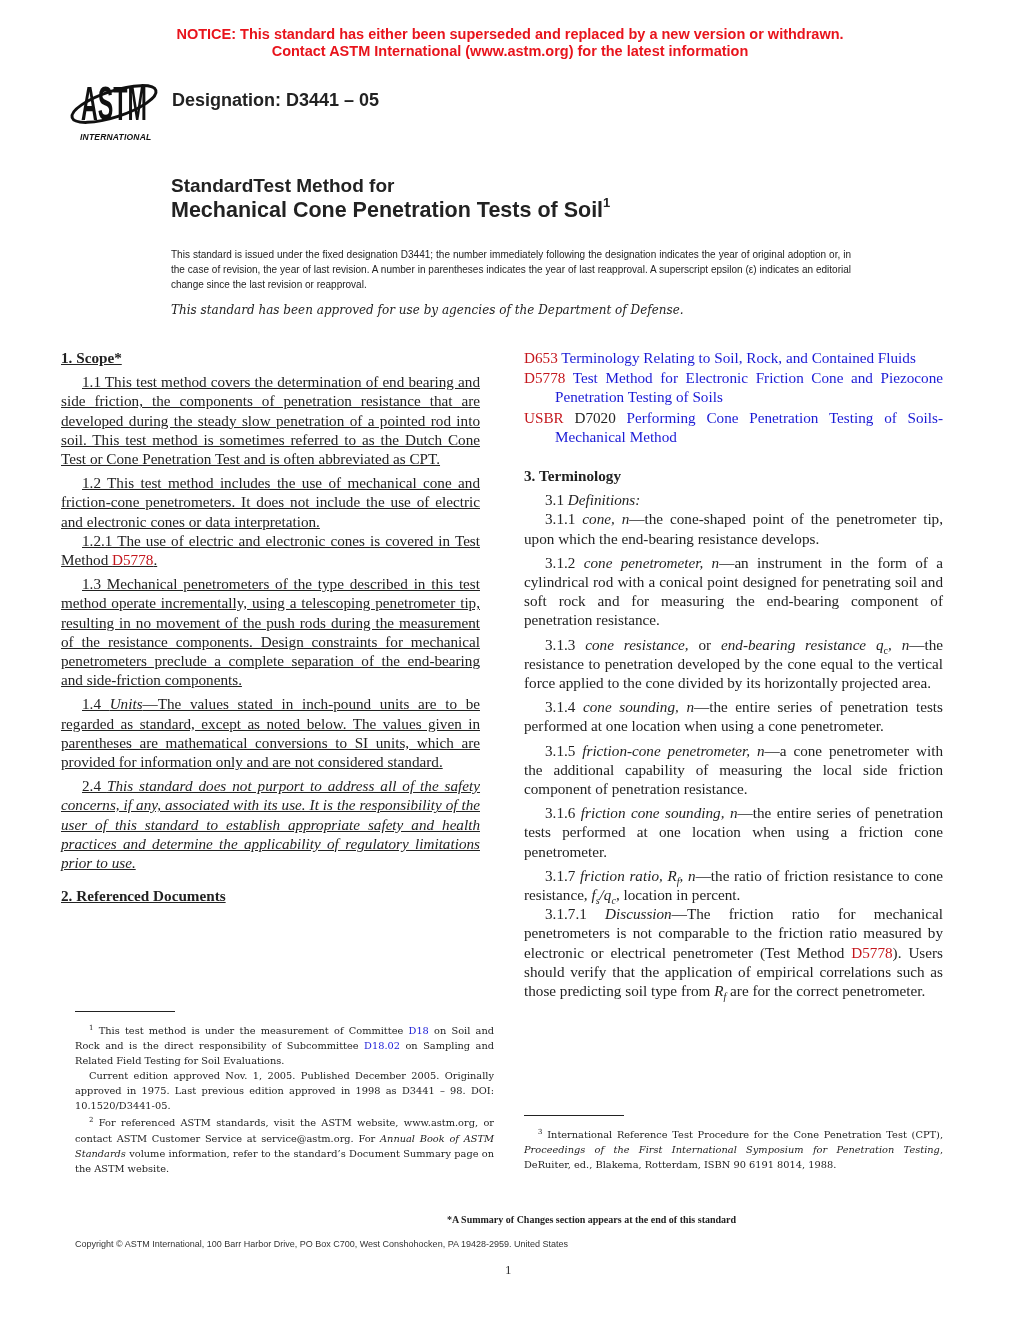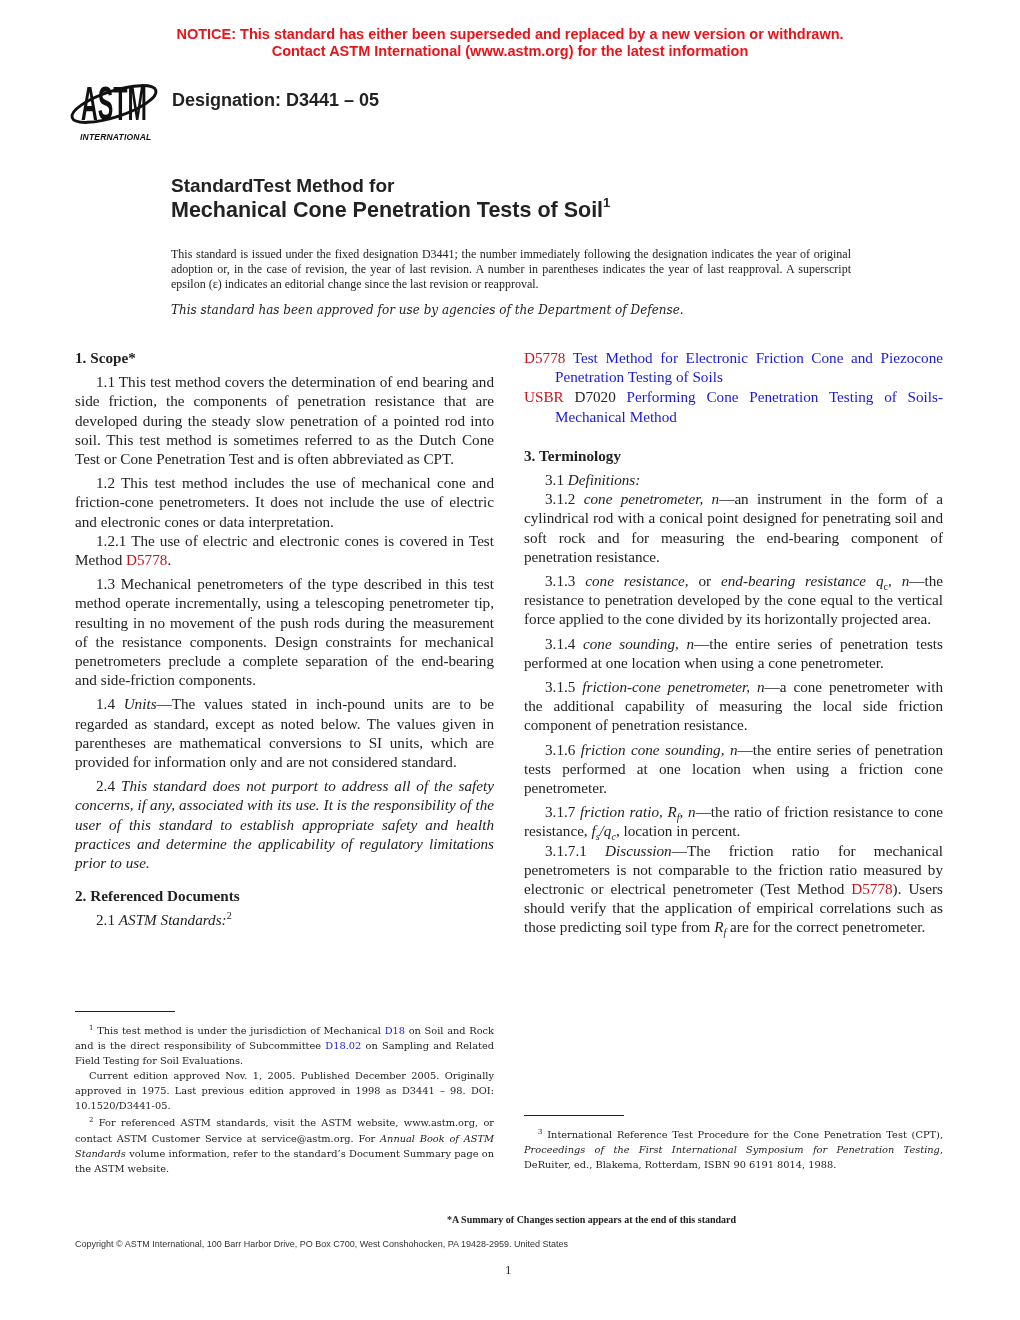--- a/index.html
+++ b/index.html
@@ -5,24 +5,24 @@
   html, body { margin: 0; padding: 0; background: #ffffff; }
   body { width: 1020px; height: 1320px; position: relative; overflow: hidden; color: #111; }
   .abs { position: absolute; }
   .notice { left: 0; width: 1020px; top: 26px; text-align: center; color: #e8141c; font-family: "Liberation Sans", sans-serif; font-weight: bold; font-size: 14.5px; line-height: 17px; }
   .logo { left: 66px; top: 74px; width: 96px; height: 72px; }
   .logo-word { font-family: "Liberation Sans", sans-serif; font-weight: bold; font-style: italic; font-size: 8.5px; letter-spacing: 0.2px; position:absolute; left: 14px; top: 58px; }
   .designation { left: 172px; top: 90px; font-family: "Liberation Sans", sans-serif; font-size: 18px; font-weight: bold; color: #222; }
   .title1 { left: 171px; top: 175px; font-family: "Liberation Sans", sans-serif; font-weight: bold; font-size: 19px; color: #222; }
   .title2 { left: 171px; top: 197px; font-family: "Liberation Sans", sans-serif; font-weight: bold; font-size: 21.5px; color: #222; }
   .title2 sup { font-size: 13px; position: relative; top: -2px; }
-  .issued { left: 171px; top: 247px; width: 680px; font-family: Liberation Serif, serif; font-size: 12px; line-height: 15px; color: #222; text-align: justify; }
+  .issued { left: 171px; top: 247px; width: 680px; font-family: Liberation Sans, sans-serif; font-size: 10px; line-height: 15px; color: #222; text-align: justify; }
   .dod { left: 171px; top: 303px; font-family: "DejaVu Serif", serif; font-style: italic; font-size: 12px; color: #222; }
   .col { font-family: "Liberation Serif", serif; font-size: 15.2px; line-height: 19.2px; color: #222; }
-  .colL { left: 75px; width: 419px; top: 348px; }
+  .colL { left: 61px; width: 419px; top: 348px; text-decoration: underline; }
   .colR { left: 524px; width: 419px; top: 348px; }
   .col p { margin: 0 0 5px 0; text-align: justify; text-indent: 21px; }
   .col h2 { margin: 0 0 5px 0; font-size: 15.2px; font-weight: bold; font-family: "Liberation Serif", serif; }
   .red { color: #c4161c; }
   .blue { color: #1a1ad6; }
   .ref { padding-left: 31px; text-indent: -31px !important; text-align: justify; margin: 0 0 1px 0 !important; }
   .fn-rule { width: 100px; height: 1px; background: #222; }
   .fn { font-family: "DejaVu Serif", serif; font-size: 9.8px; line-height: 15px; color: #222; text-align: justify; }
   .fn p { margin: 0; text-indent: 14px; }
   .fn sup { font-size: 7px; }
@@ -67,47 +67,50 @@
     <span>1.2.1  The use of electric and electronic cones is covered in Test Method </span><span class="red">D5778</span><span>.</span>
   </p>
   <p>1.3  Mechanical penetrometers of the type described in this test method operate incrementally, using a telescoping penetrometer tip, resulting in no movement of the push rods during the measurement of the resistance components. Design constraints for mechanical penetrometers preclude a complete separation of the end-bearing and side-friction components.</p>
   <p>
     <span>1.4  </span><i>Units</i><span>—The values stated in inch-pound units are to be regarded as standard, except as noted below. The values given in parentheses are mathematical conversions to SI units, which are provided for information only and are not considered standard.</span>
   </p>
   <p>
     <span>2.4  </span><i>This standard does not purport to address all of the safety concerns, if any, associated with its use. It is the responsibility of the user of this standard to establish appropriate safety and health practices and determine the applicability of regulatory limitations prior to use.</i>
   </p>
   <h2 style="margin-top:14px">2.  Referenced Documents</h2>
-  <p>
-    <span>2.1  </span><i>ASTM Standards:</i><sup class="s">2</sup>
-  </p>
 </div>
 
 <div class="abs fn-rule" style="left:75px; top:1011px;"></div>
 <div class="abs fn" style="left:75px; top:1021px; width:419px;">
   <p>
-    <sup>1</sup><span> This test method is under the jurisdiction of Mechanical </span><span class="blue">D18</span><span> on Soil and Rock and is the direct responsibility of Subcommittee </span><span class="blue">D18.02</span><span> on Sampling and Related Field Testing for Soil Evaluations.</span>
+    <sup>1</sup><span> This test method is under the measurement of Committee </span><span class="blue">D18</span><span> on Soil and Rock and is the direct responsibility of Subcommittee </span><span class="blue">D18.02</span><span> on Sampling and Related Field Testing for Soil Evaluations.</span>
   </p>
   <p>Current edition approved Nov. 1, 2005. Published December 2005. Originally approved in 1975. Last previous edition approved in 1998 as D3441 – 98. DOI: 10.1520/D3441-05.</p>
   <p>
     <sup>2</sup><span> For referenced ASTM standards, visit the ASTM website, www.astm.org, or contact ASTM Customer Service at service@astm.org. For </span><i>Annual Book of ASTM Standards</i><span> volume information, refer to the standard’s Document Summary page on the ASTM website.</span>
   </p>
 </div>
 
 <div class="abs col colR">
+  <p class="ref">
+    <span class="red">D653</span> <span class="blue">Terminology Relating to Soil, Rock, and Contained Fluids</span>
+  </p>
   <p class="ref">
     <span class="red">D5778</span> <span class="blue">Test Method for Electronic Friction Cone and Piezocone Penetration Testing of Soils</span>
   </p>
   <p class="ref">
     <span class="red">USBR</span><span> D7020 </span><span class="blue">Performing Cone Penetration Testing of Soils-Mechanical Method</span>
   </p>
 
   <h2 style="margin-top:20px">3.  Terminology</h2>
   <p style="margin-bottom:0">
     <span>3.1  </span><i>Definitions:</i>
+  </p>
+  <p>
+    <span>3.1.1  </span><i>cone, n</i><span>—the cone-shaped point of the penetrometer tip, upon which the end-bearing resistance develops.</span>
   </p>
   <p>
     <span>3.1.2  </span><i>cone penetrometer, n</i><span>—an instrument in the form of a cylindrical rod with a conical point designed for penetrating soil and soft rock and for measuring the end-bearing component of penetration resistance.</span>
   </p>
   <p>
     <span>3.1.3  </span><i>cone resistance,</i><span> or </span><i>end-bearing resistance q</i><sub class="s">c</sub><i>, n</i><span>—the resistance to penetration developed by the cone equal to the vertical force applied to the cone divided by its horizontally projected area.</span>
   </p>
   <p>
     <span>3.1.4  </span><i>cone sounding, n</i><span>—the entire series of penetration tests performed at one location when using a cone penetrometer.</span>
   </p>

